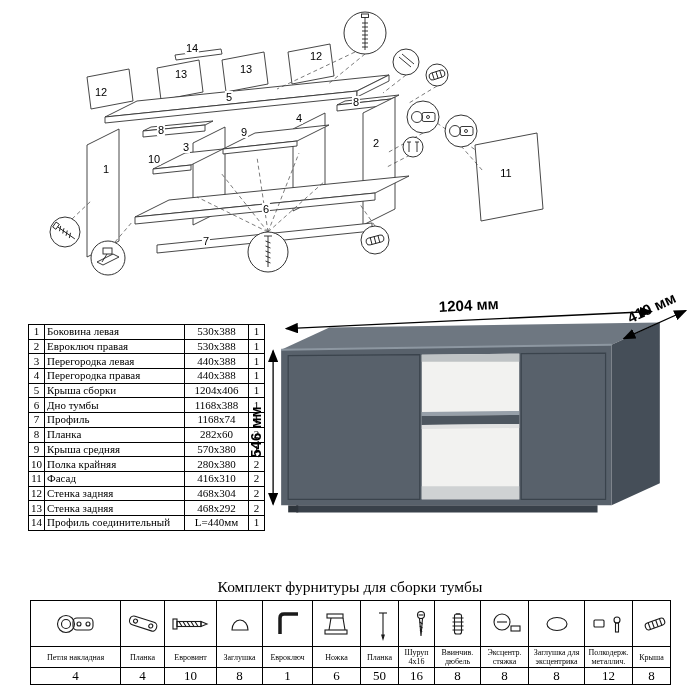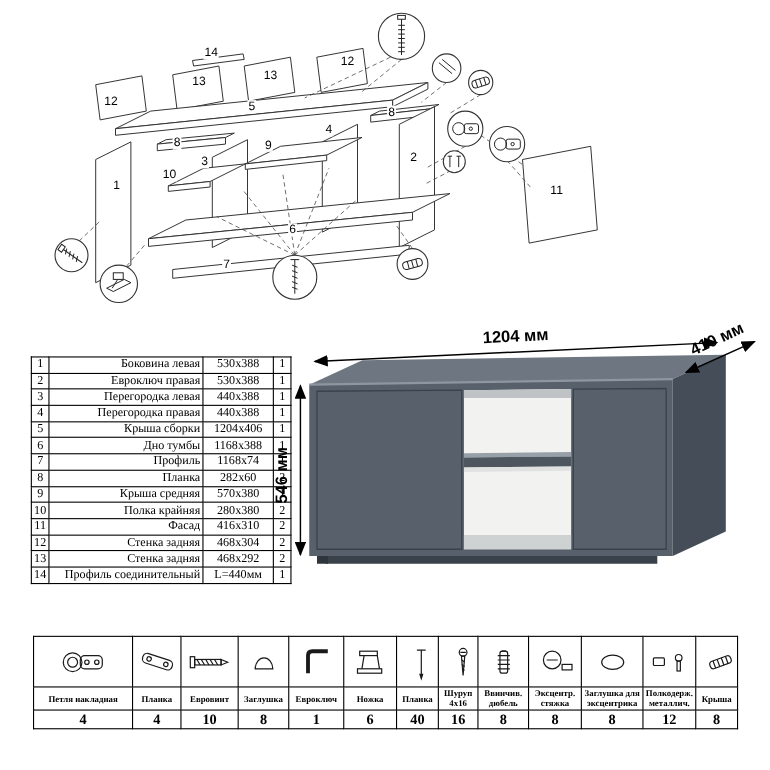--- a/index.html
+++ b/index.html
@@ -10,29 +10,29 @@
   
   #diagram { left:25px; top:5px; width:550px; height:290px; }
   .callout { position:absolute; transform:translate(-50%,-50%);
              font:11px "Liberation Sans", sans-serif; background:#fff; padding:0 1px; }
 
   
   #parts { left:28px; top:324px; width:236px; }
   #parts table { border-collapse:collapse; width:236px; table-layout:fixed; }
   #parts td { border:1px solid #000; font-size:11px; line-height:13px; height:14.7px;
               padding:0 2px; text-align:center; overflow:hidden; white-space:nowrap; }
-  #parts td.nm { text-align:right; }
+  #parts td.nm { text-align:left; }
 
   
   #render { left:248px; top:292px; width:452px; height:262px; }
 
   
   #hardware { left:30px; top:578px; width:640px; }
   #hw-title { text-align:center; font-size:15.5px; margin-bottom:4px; }
-  #hardware table { border-collapse:collapse; table-layout:fixed; width:640px;font-weight:bold; }
+  #hardware table { border-collapse:collapse; table-layout:fixed; width:640px; }
   #hardware td { border:1px solid #000; text-align:center; vertical-align:middle; }
   td.hw-icon { height:46px; }
   td.hw-icon svg { display:block; margin:0 auto; }
   td.hw-icon .ln { stroke:#1a1a1a; fill:none; stroke-width:1.1; }
   td.hw-name { font-size:8px; line-height:9px; height:21px; padding:1px; }
   td.hw-qty { font-size:13px; height:16px; }
 </style>
 </head>
 <body>
 
@@ -312,20 +312,21 @@
     </g>
     <g font-family="Liberation Sans, sans-serif" font-size="15" font-weight="bold" fill="#000">
       <text x="220" y="18" text-anchor="middle" transform="rotate(-2.8 220 18)">1204 мм</text>
       <text x="404" y="20" text-anchor="middle" transform="rotate(-25 404 20)">410 мм</text>
       <text x="13" y="139" text-anchor="middle" transform="rotate(-90 13 139)">546 мм</text>
     </g>
   </svg>
 </div>
 
 <div id="hardware" class="abs">
+  <div id="hw-title">Комплект фурнитуры для сборки тумбы</div>
   <table>
     <colgroup>
       <col style="width:90px">
         <col style="width:44px">
         <col style="width:52px">
         <col style="width:46px">
       <col style="width:50px">
         <col style="width:48px">
         <col style="width:38px">
         <col style="width:36px">
@@ -465,21 +466,21 @@
         <td class="hw-name">Полкодерж. металлич.</td>
         <td class="hw-name">Крыша</td>
       </tr>
       <tr>
         <td class="hw-qty">4</td>
         <td class="hw-qty">4</td>
         <td class="hw-qty">10</td>
         <td class="hw-qty">8</td>
         <td class="hw-qty">1</td>
         <td class="hw-qty">6</td>
-        <td class="hw-qty">40</td>
+        <td class="hw-qty">50</td>
         <td class="hw-qty">16</td>
         <td class="hw-qty">8</td>
         <td class="hw-qty">8</td>
         <td class="hw-qty">8</td>
         <td class="hw-qty">12</td>
         <td class="hw-qty">8</td>
       </tr>
     </tbody>
   </table>
 </div>

